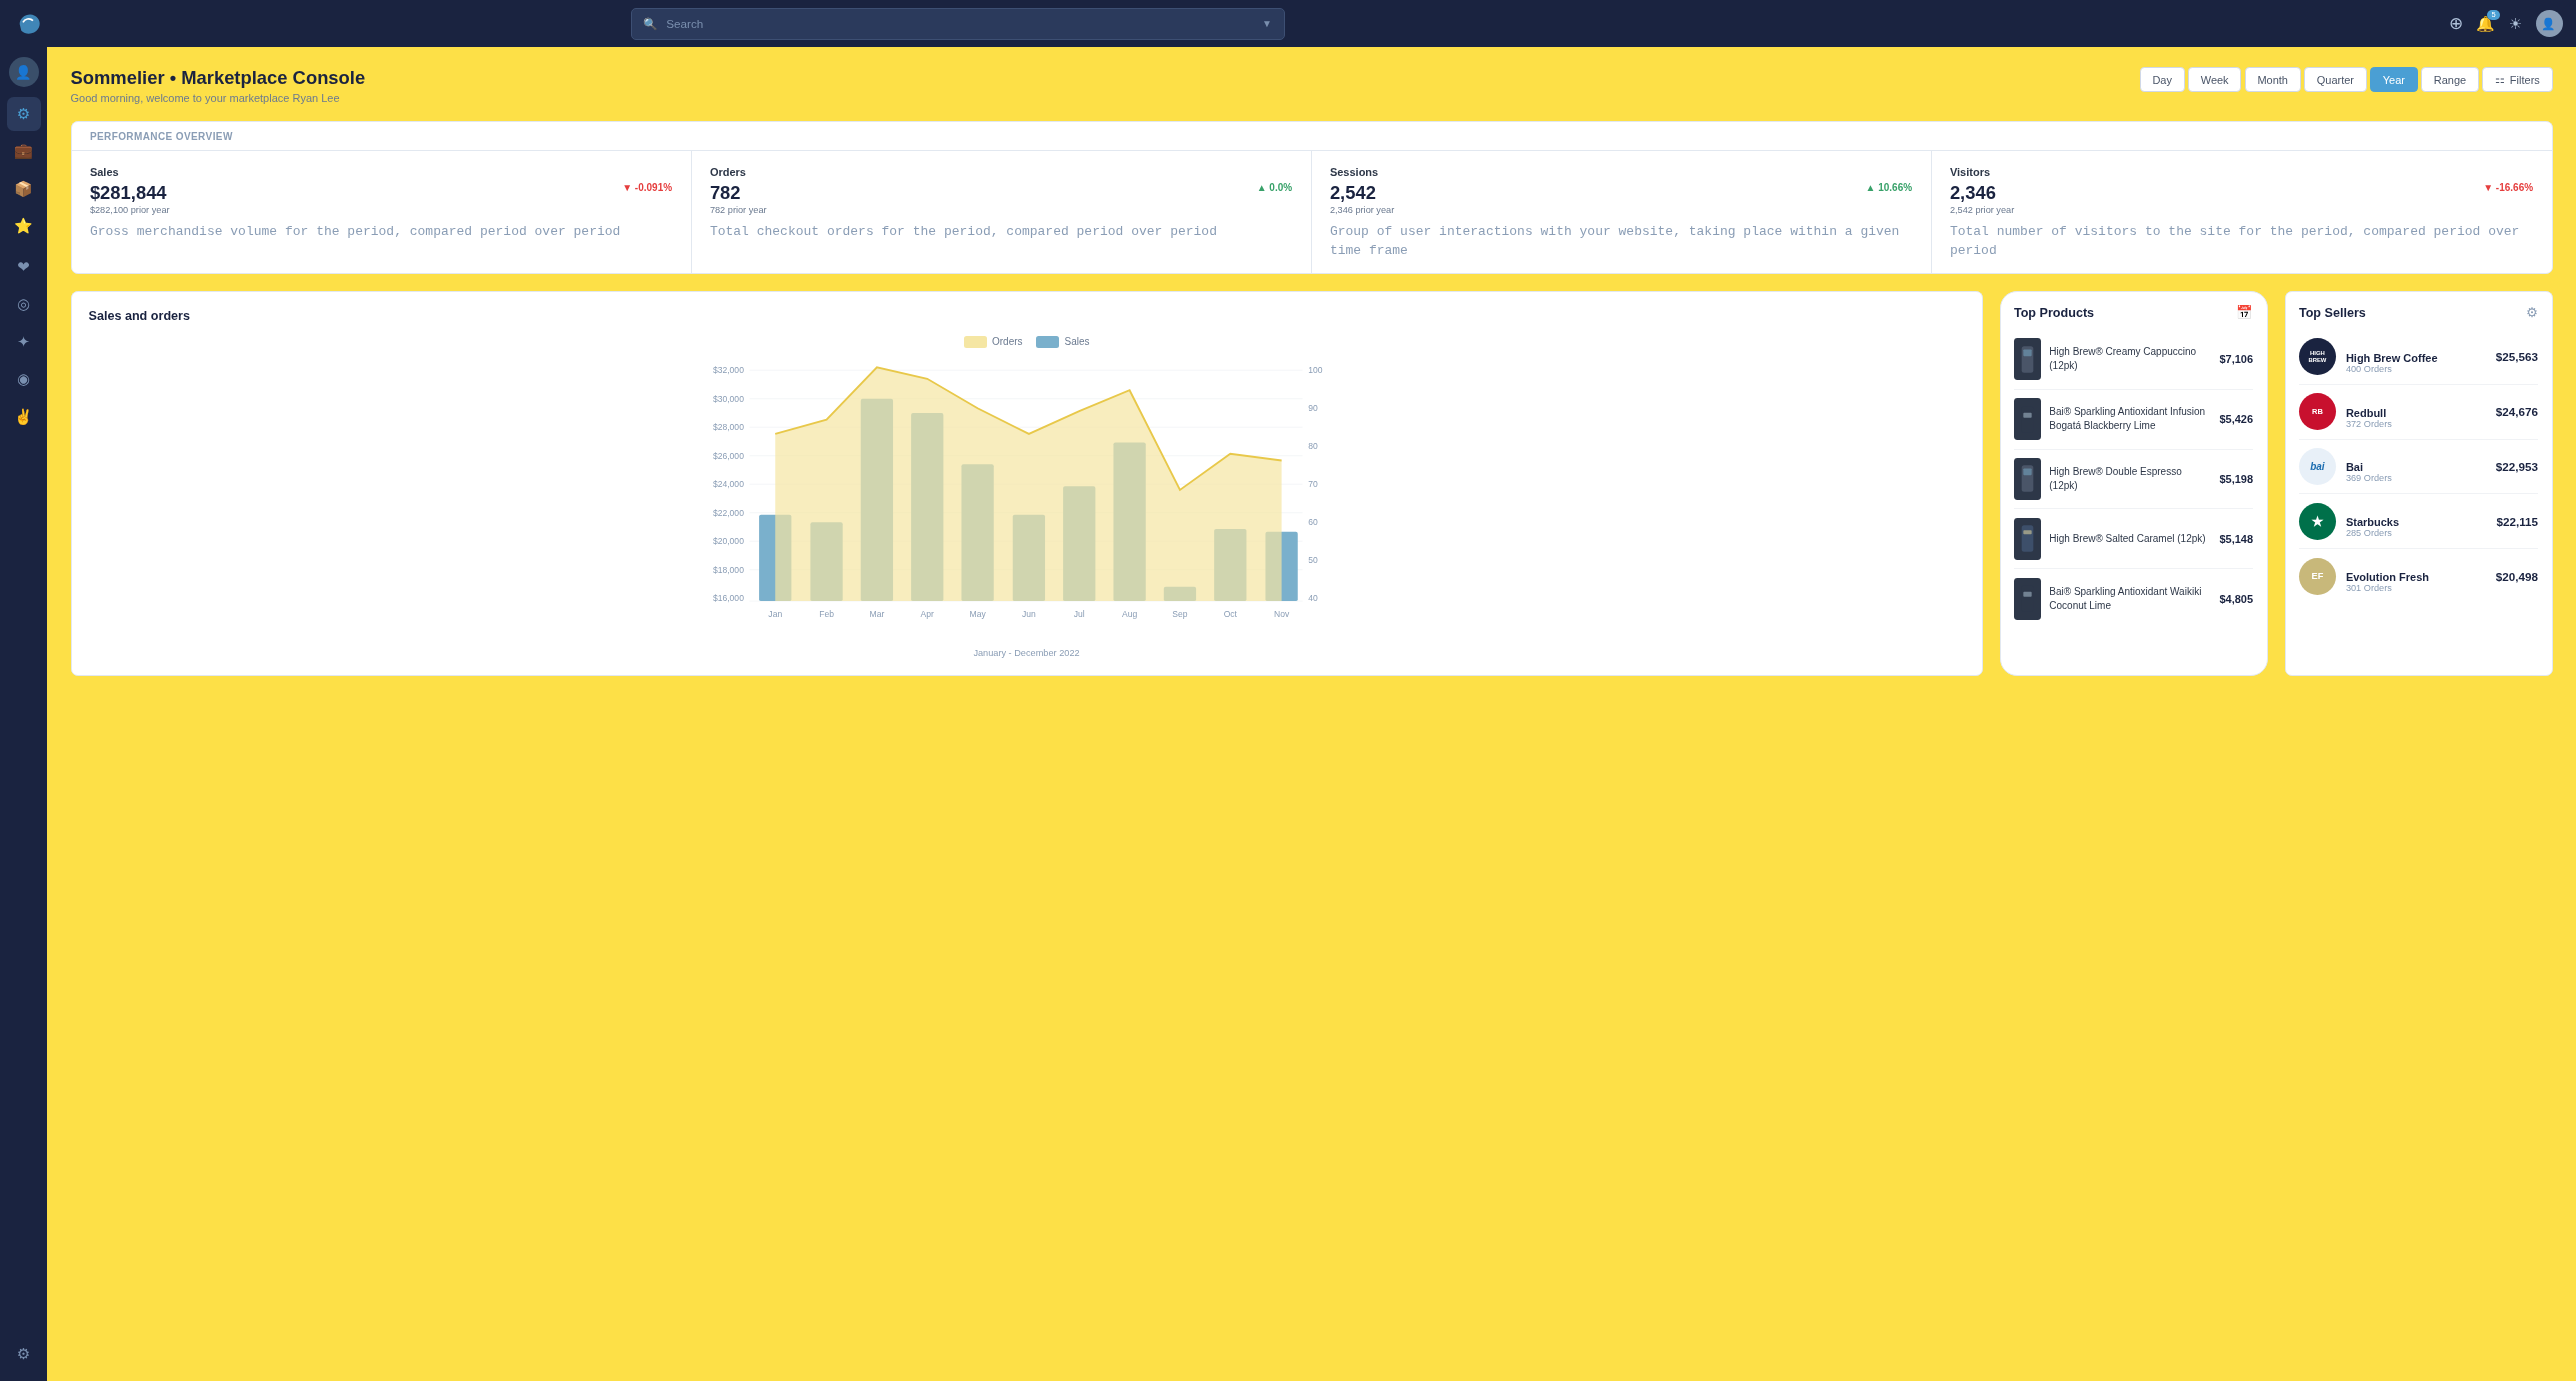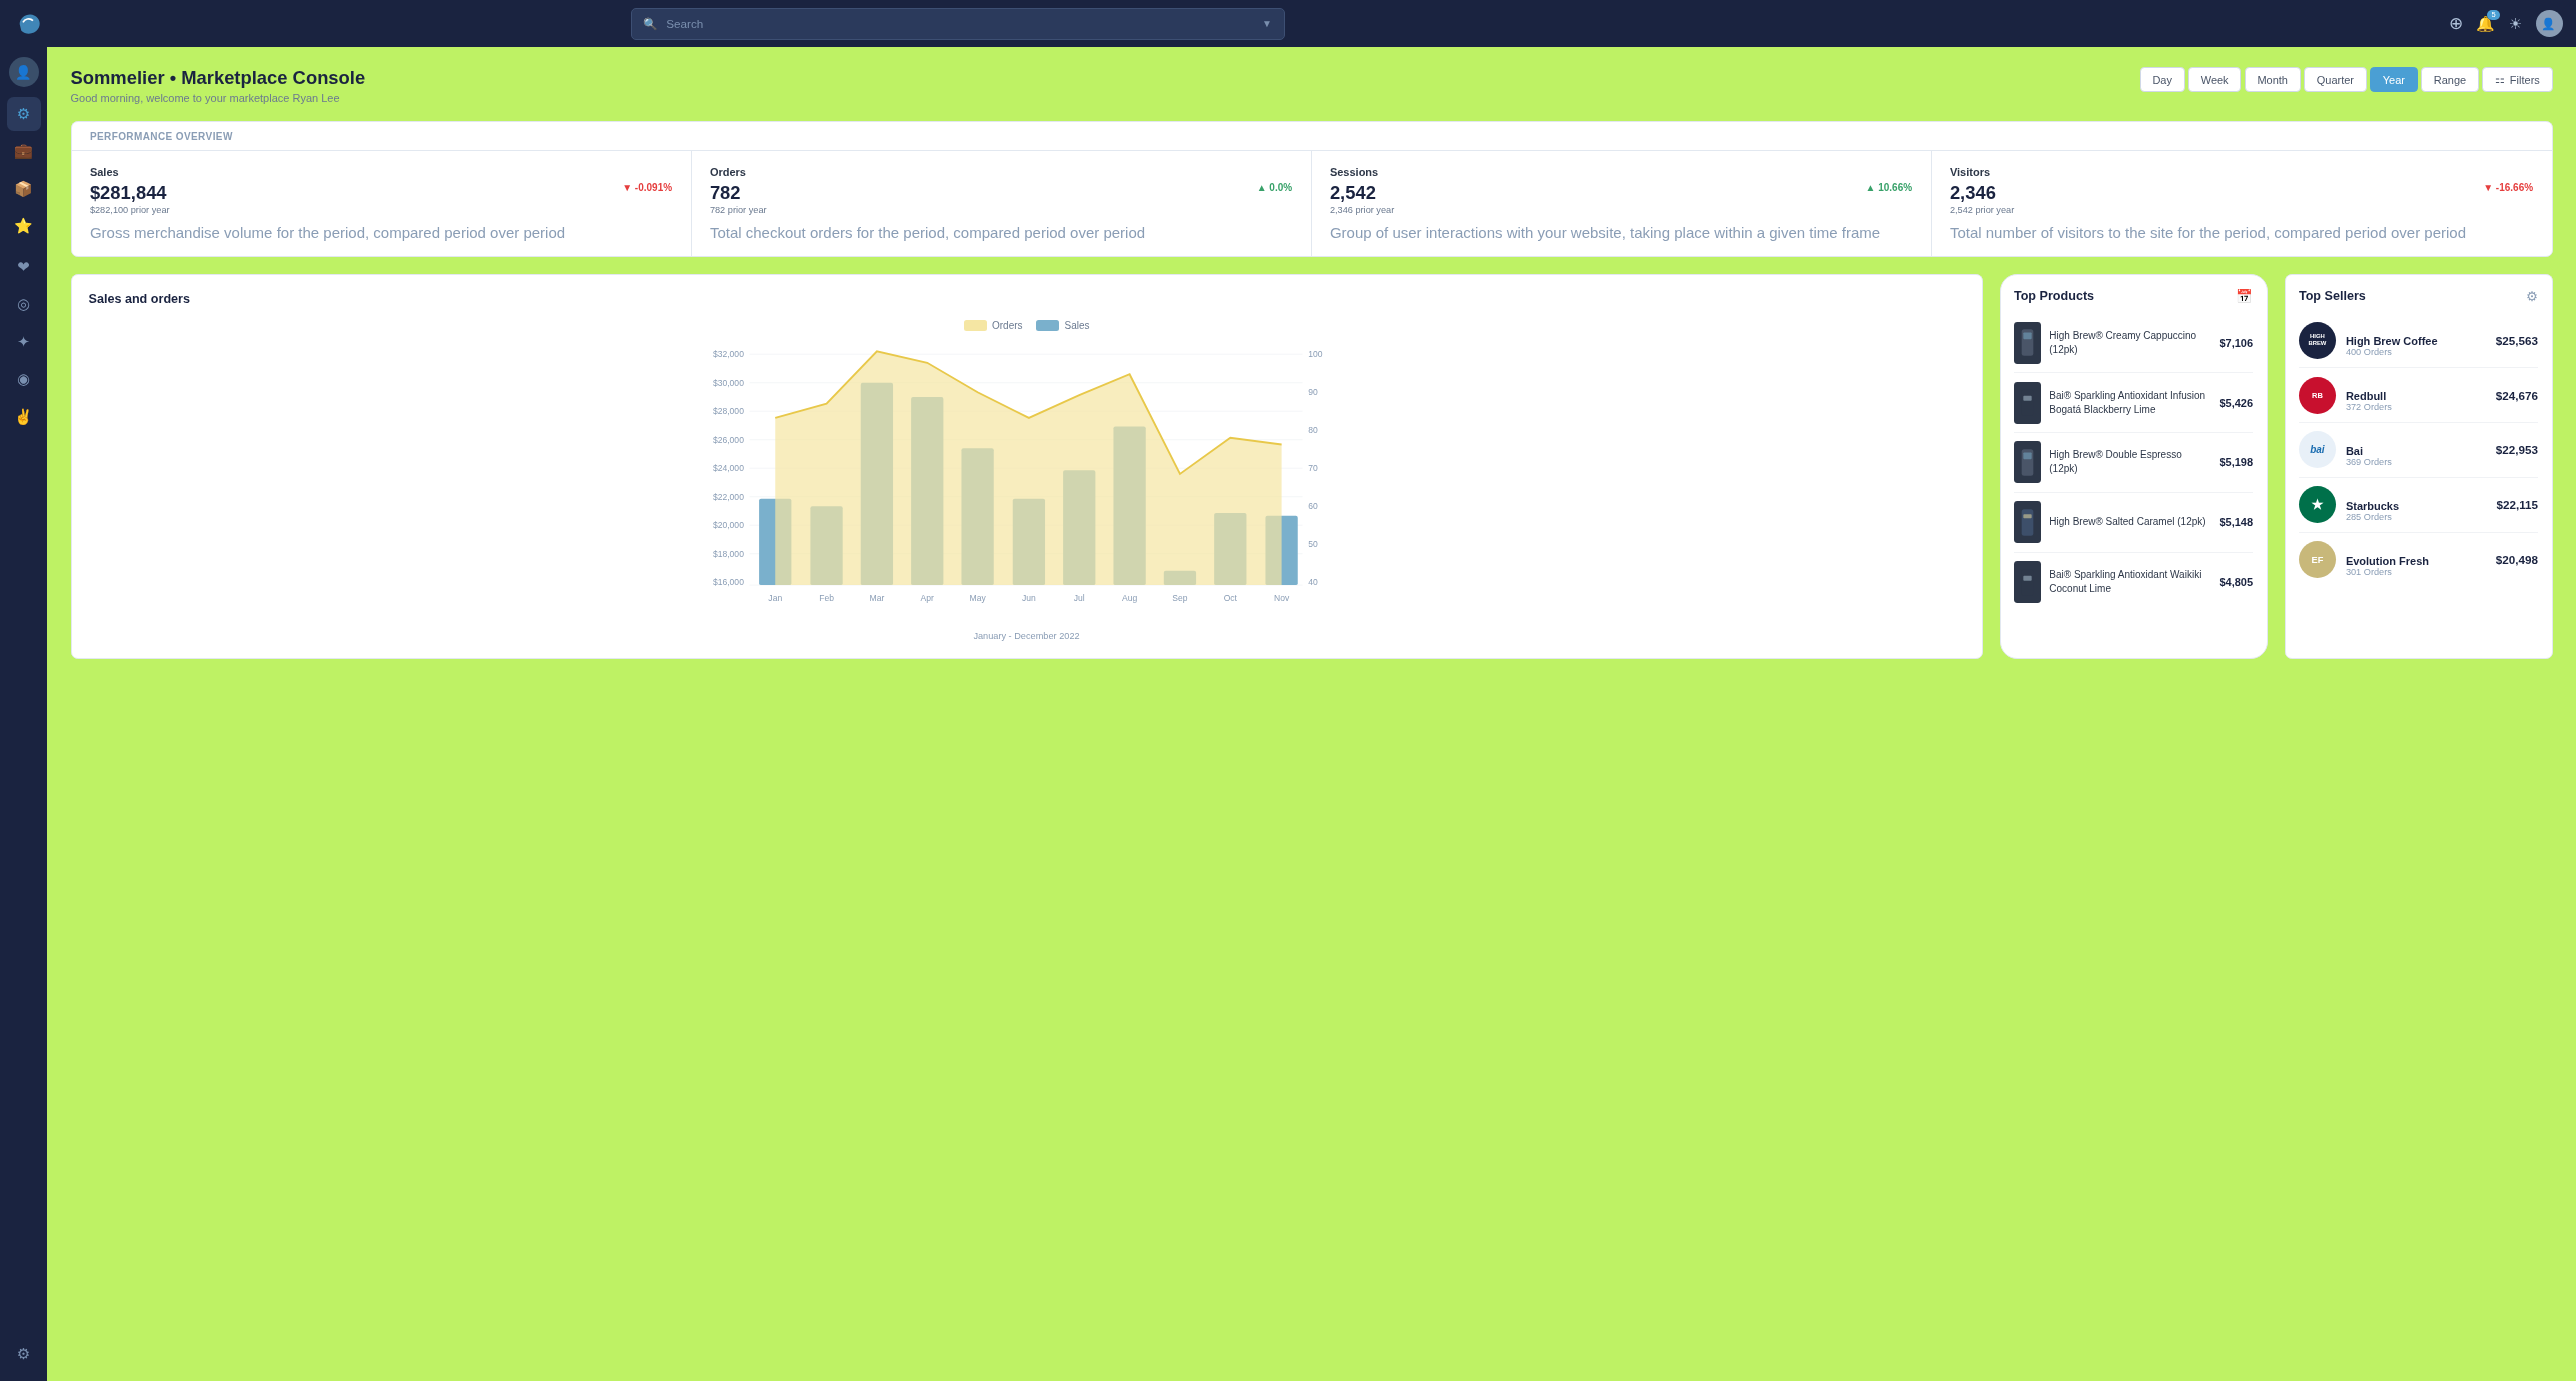--- a/index.html
+++ b/index.html
@@ -75,21 +75,21 @@
       display: flex; align-items: center; justify-content: center;
       border-radius: 6.7px;
       cursor: pointer;
       color: #7a90b0;
       font-size: 15px;
       transition: background 0.15s;
     }
     .sidebar-item.active { color: #4a9fd4; background: #2b3a5c; }
 
     
-    .content { flex: 1; overflow-y: auto; padding: 20px 23.5px; background: #bef264; }
+    .content { flex: 1; overflow-y: auto; padding: 20px 23.5px; background: #fde047; }
 
     .page-header { display: flex; align-items: flex-start; justify-content: space-between; margin-bottom: 17px; }
     .page-title-section {}
     .page-title { font-size: 18.4px; font-weight: 700; color: #1a2340; }
     .page-subtitle { font-size: 11px; color: #6b7a90; margin-top: 3.4px; }
 
     .time-filters { display: flex; gap: 3.4px; }
     .time-btn {
       padding: 5px 11.7px;
       border: 0.8px solid #d0d8e8;
@@ -102,21 +102,21 @@
     .time-btn.active { background: #4a9fd4; color: white; border-color: #4a9fd4; }
     .perf-card { padding: 15px 18.4px 11.7px; border-right: 0.8px solid #e2e8f0; }
     .perf-card:last-child { border-right: none; }
     .perf-label { font-size: 11px; font-weight: 600; color: #2d3748; margin-bottom: 3.4px; }
     .perf-main { display: flex; justify-content: space-between; align-items: flex-start; margin-bottom: 1.7px; }
     .perf-value { font-size: 18.4px; font-weight: 700; color: #1a2340; }
     .perf-change { font-size: 10px; font-weight: 600; }
     .perf-change.down { color: #e53e3e; }
     .perf-change.up { color: #38a169; }
     .perf-prior { font-size: 9.2px; color: #6b7a90; margin-bottom: 6.7px; }
-    .perf-desc { font-size: 15px; color: #8a9db5; line-height: 1.5; }
+    .perf-desc { font-size: 13px; color: #8a9db5; line-height: 1.5; font-family: Liberation Mono, monospace; }
 
     
     .bottom-row { display: grid; grid-template-columns: 1fr 268px 268px; gap: 17px; }
 
     
     .chart-card { background: white; border-radius: 6.7px; border: 0.8px solid #e2e8f0; padding: 17px; }
     .card-title { font-size: 12.6px; font-weight: 700; color: #1a2340; margin-bottom: 13.4px; }
     .chart-area { position: relative; height: 285px; }
     .chart-legend { display: flex; gap: 13.4px; justify-content: center; margin-bottom: 8.4px; }
     .legend-item { display: flex; align-items: center; gap: 5px; font-size: 10px; color: #6b7a90; }

